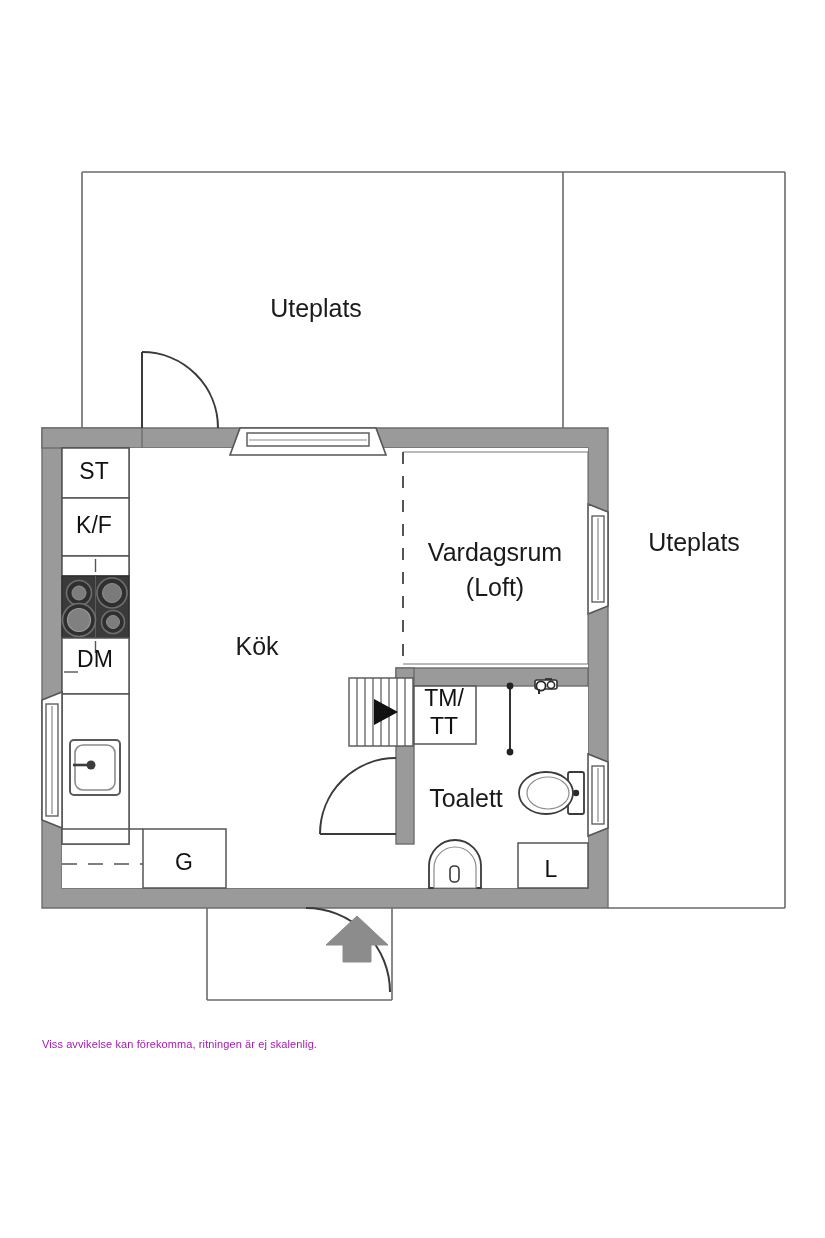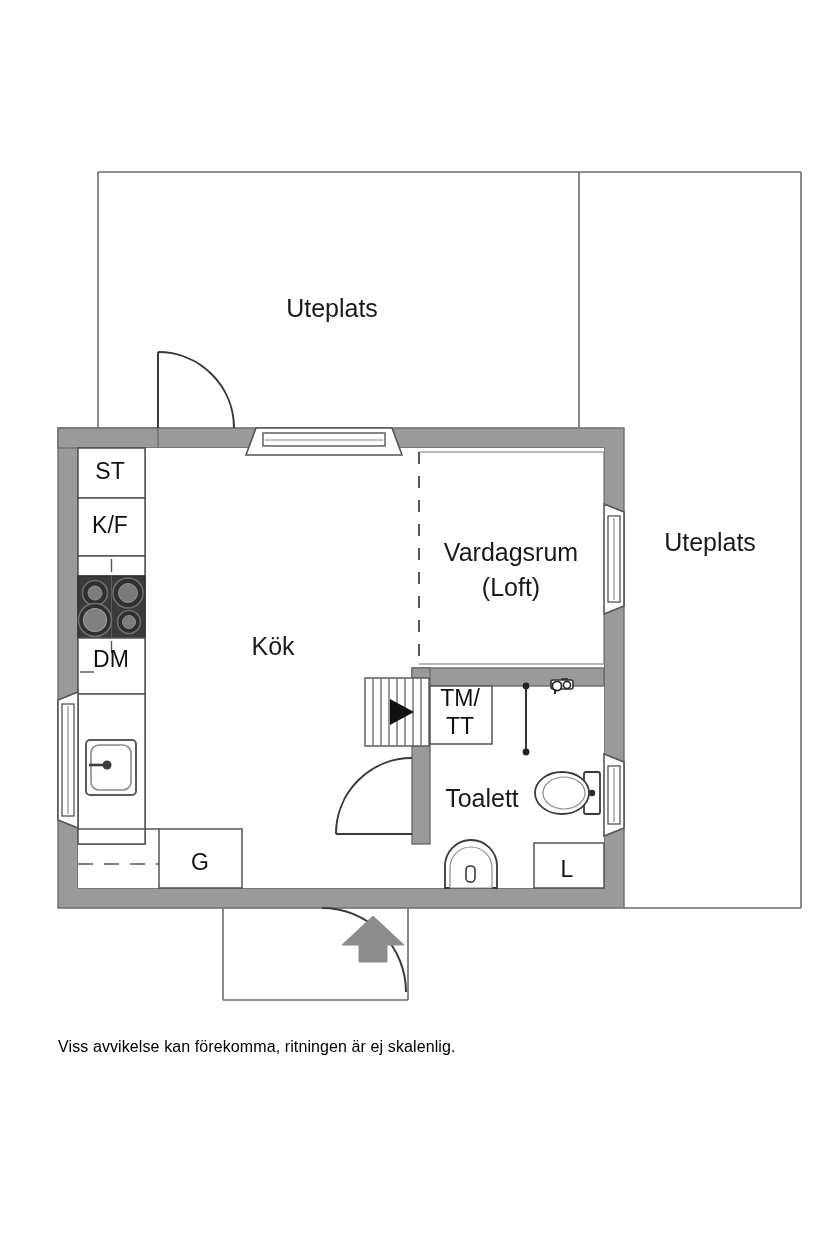--- a/index.html
+++ b/index.html
@@ -13,21 +13,20 @@
     height: 1238px;
     font-family: "Liberation Sans", sans-serif;
     color: #1a1a1a;
     position: relative;
     overflow: hidden;
   }
   #floorplan-root {
     position: relative;
     width: 657px;
     height: 1238px;
-    margin-left: 16px;
   }
   svg#plan-svg {
     position: absolute;
     left: 0;
     top: 0;
     width: 825px;
     height: 1238px;
     display: block;
   }
   .room-label {
@@ -42,22 +41,22 @@
     font-size: 23px;
     fill: #111111;
     text-anchor: middle;
     dominant-baseline: middle;
   }
   .caption-text {
     position: absolute;
     left: 42px;
     top: 1038px;
     font-family: "Liberation Sans", sans-serif;
-    font-size: 16px;
-    color: #000000;
+    font-size: 11px;
+    color: #a21caf;
     letter-spacing: 0.1px;
     white-space: nowrap;
   }
 </style>
 </head>
 <body>
 
 <div id="floorplan-root">
 
   <svg id="plan-svg" viewBox="0 0 825 1238">

